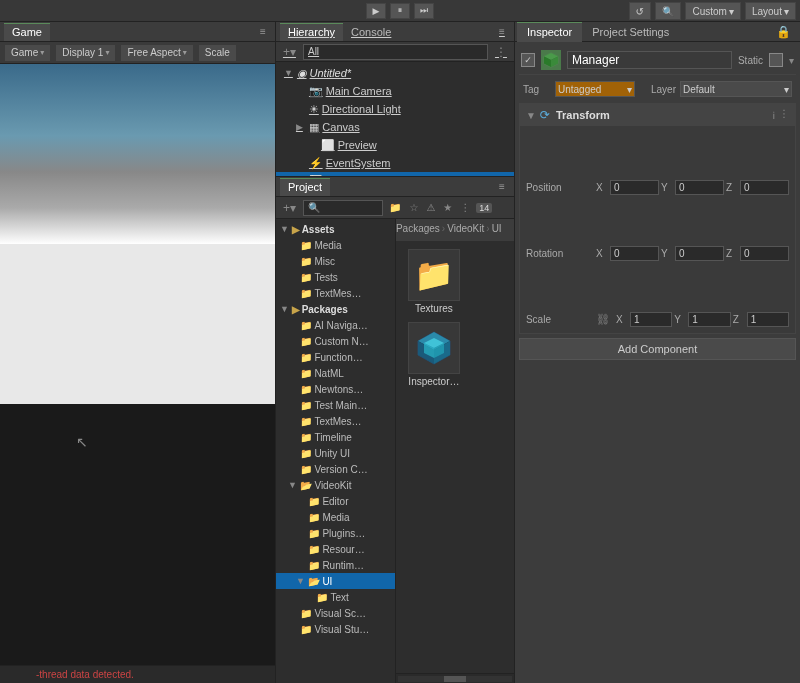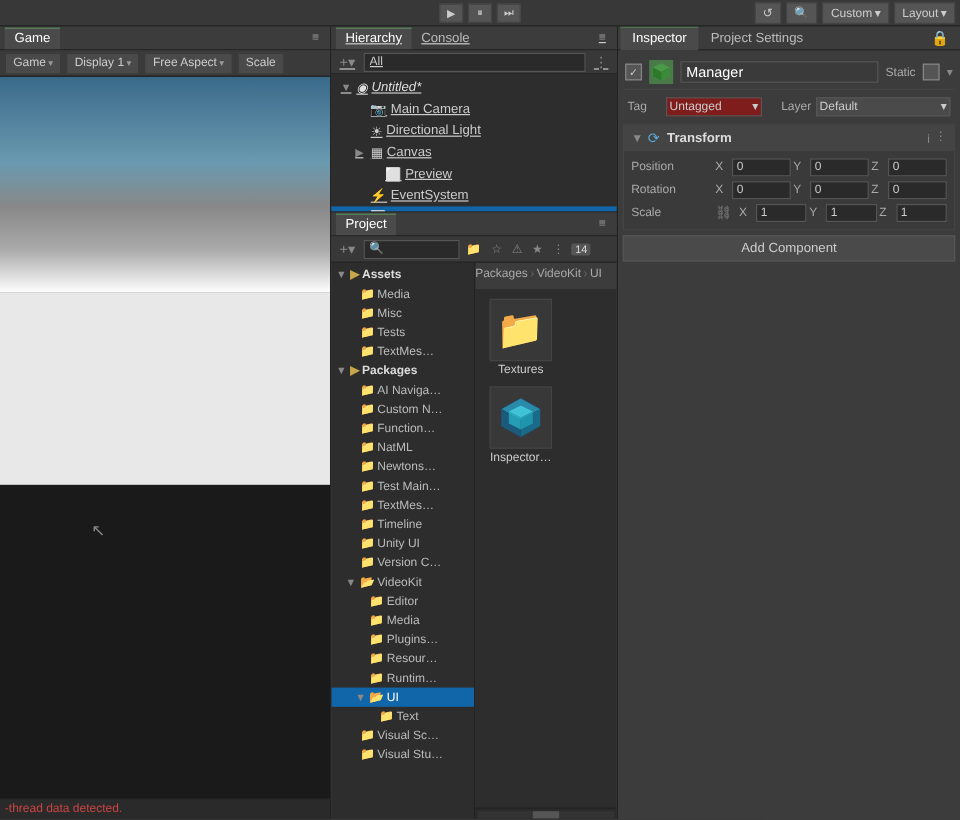--- a/index.html
+++ b/index.html
@@ -104,21 +104,21 @@
     }
     .cursor-indicator {
       position: absolute; left: 76px; top: 30px;
       width: 12px; height: 12px; color: #888; font-size: 14px;
     }
     .game-bottom-bar {
       height: 18px; background: #2a2a2a;
       border-top: 1px solid #222;
       display: flex; align-items: center; padding: 0 4px;
     }
-    .error-text { color: #cc4444; font-size: 10px; }
+    .error-text { color: #cc4444; font-size: 10px; margin-left: 32px; }
 
     
     .middle-panel {
       width: 246px;
       display: flex; flex-direction: column;
       border-right: 1px solid #222;
     }
 
     
     .hierarchy-panel {
@@ -258,21 +258,21 @@
     .static-label { font-size: 10px; color: #aaa; }
     .static-check { width: 14px; height: 14px; background: #555; border: 1px solid #888; }
 
     
     .tag-row {
       display: flex; align-items: center; gap: 4px;
       padding: 2px 4px; margin-bottom: 4px;
     }
     .tag-label { font-size: 10px; color: #aaa; width: 28px; }
     .tag-dropdown {
-      height: 16px; background: #7f1d1d; border: 1px solid #555;
+      height: 16px; background: #a16207; border: 1px solid #555;
       color: #ccc; font-size: 10px; padding: 0 2px;
       display: flex; align-items: center; justify-content: space-between;
       cursor: pointer; width: 80px; gap: 20px;
     }
     .layer-label { font-size: 10px; color: #aaa; }
     .layer-dropdown {
       height: 16px; background: #4a4a4a; border: 1px solid #555;
       color: #ccc; font-size: 10px; padding: 0 2px;
       display: flex; align-items: center; justify-content: space-between;
       cursor: pointer; flex: 1;
@@ -288,21 +288,21 @@
       display: flex; align-items: center; gap: 4px;
       padding: 0 6px; cursor: pointer;
     }
     .comp-toggle { font-size: 10px; color: #888; }
     .comp-name { font-size: 11px; color: #ddd; font-weight: bold; flex: 1; }
     .comp-controls { display: flex; gap: 4px; }
     .comp-ctrl-btn { font-size: 10px; color: #888; cursor: pointer; }
 
     .comp-body { padding: 4px 6px; }
     .prop-row {
-      display: flex; align-items: center; height: 18px; margin-bottom: 1px;
+      display: flex; align-items: center; height: 18px; margin-bottom: 1px; margin-top: 48px;
     }
     .prop-label {
       width: 70px; font-size: 10px; color: #aaa; flex-shrink: 0;
     }
     .prop-fields { display: flex; gap: 2px; flex: 1; align-items: center; }
     .prop-axis-label { font-size: 10px; color: #aaa; width: 12px; }
     .prop-field {
       flex: 1; height: 15px; background: #2a2a2a;
       border: 1px solid #555; color: #ccc; font-size: 10px;
       padding: 0 3px; display: flex; align-items: center;

